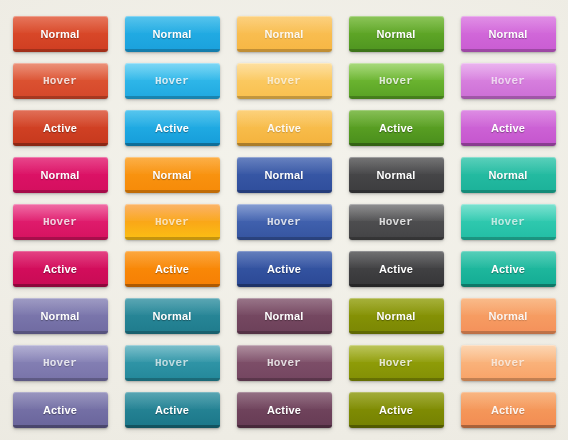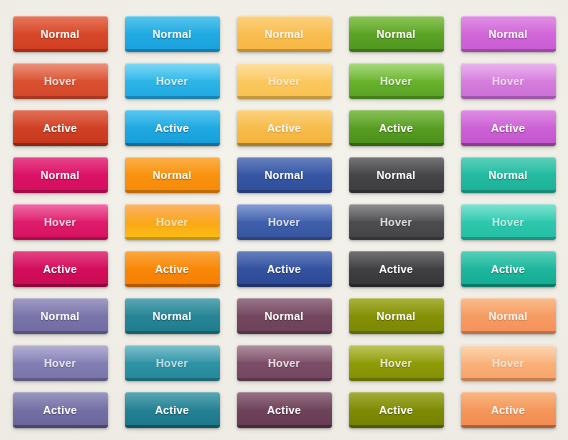--- a/index.html
+++ b/index.html
@@ -78,20 +78,21 @@
     color: #ffffff;
     text-shadow: 0 1px 1px rgba(0,0,0,0.35);
     line-height: 1;
     white-space: nowrap;
   }
 
   
   .btn.state-hover .btn-label {
     color: rgba(255,255,255,0.82);
     text-shadow: 0 1px 1px rgba(0,0,0,0.22);
+    font-family: Liberation Mono, monospace;
   }
   .btn.state-hover::before {
     background: linear-gradient(to bottom, rgba(255,255,255,0.34), rgba(255,255,255,0.04));
   }
   .btn.state-active::after {
     background: rgba(0,0,0,0.30);
   }
   .btn.state-active {
     box-shadow:
       0 1px 2px rgba(0,0,0,0.26),

